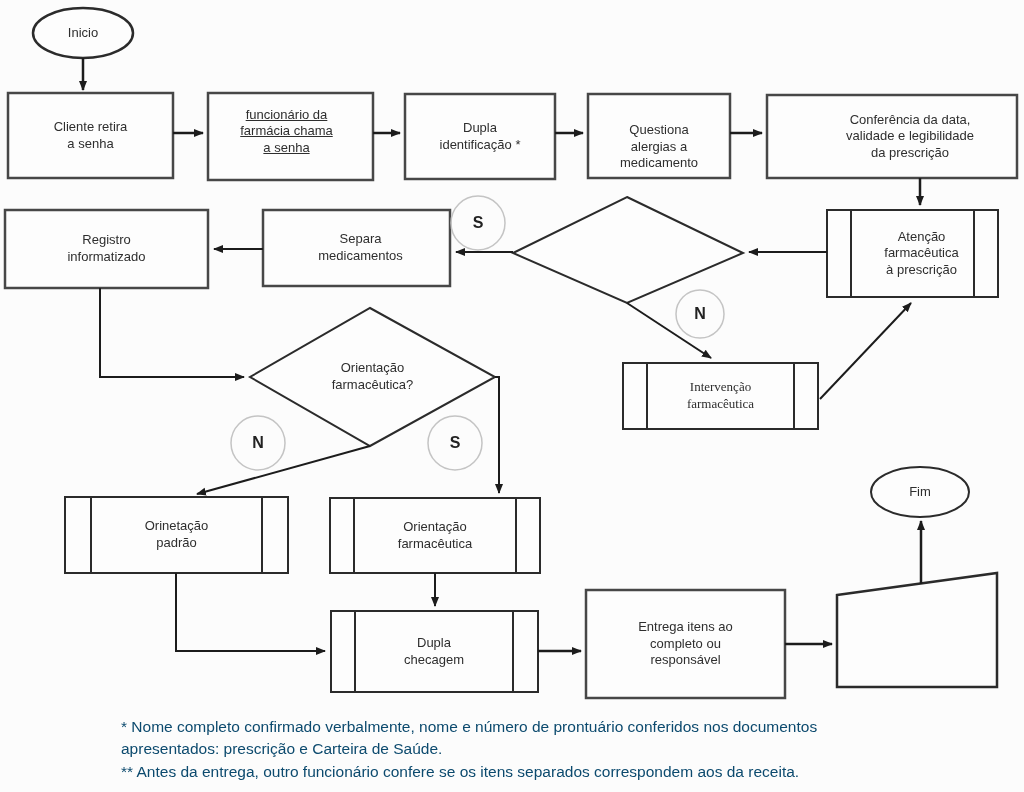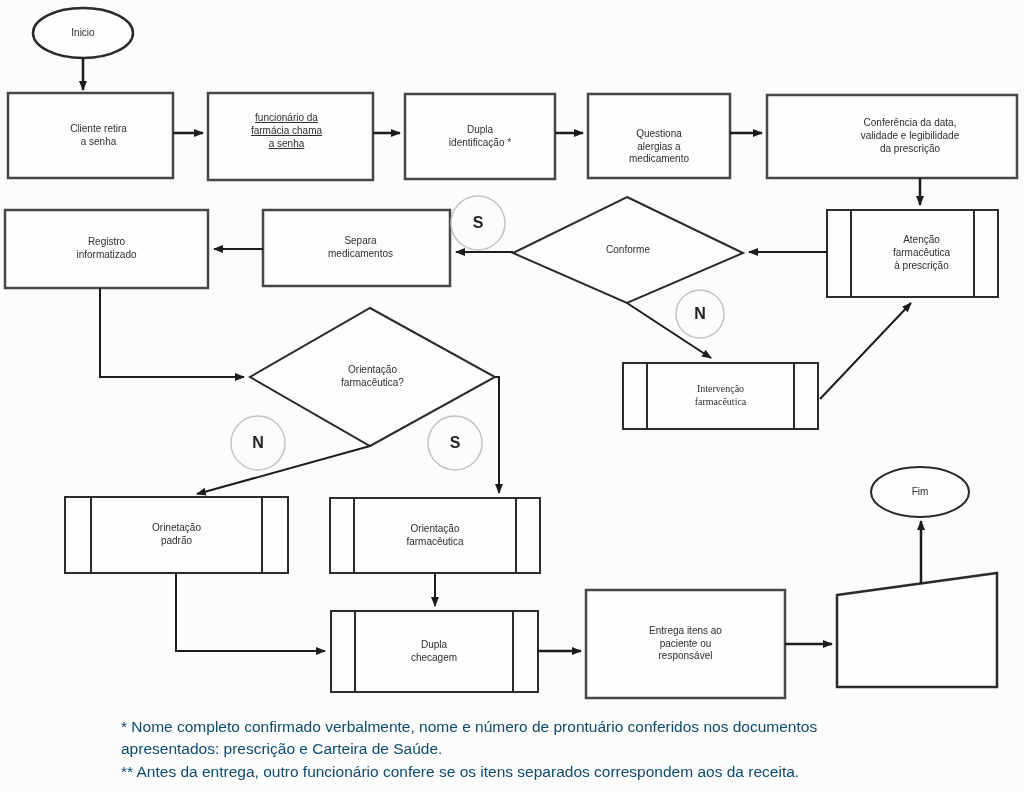--- a/index.html
+++ b/index.html
@@ -9,21 +9,21 @@
     background:#fcfcfc;
     font-family:"Liberation Sans",sans-serif;
     overflow:hidden;
   }
   .stage svg{position:absolute;left:0;top:0;}
   .label{
     position:absolute;
     display:flex;align-items:center;justify-content:center;
     text-align:center;
     white-space:pre-line;
-    font-size:10px;line-height:1.28;
+    font-size:13px;line-height:1.28;
     color:#2e2e2e;
     pointer-events:none;
   }
   .badge{
     font-weight:bold;font-size:16px;color:#222;
   }
   .footnotes{
     position:absolute;left:74px;top:716px;width:910px;
     text-align:left;white-space:pre-line;
     font-size:15.5px;line-height:1.45;color:#0c4a6e;margin-left:47px;
@@ -104,53 +104,52 @@
     <line x1="370" y1="446" x2="197" y2="494" stroke="#1c1c1c" stroke-width="2" marker-end="url(#arrow)"></line>
     <polyline points="495,377 499,377 499,493" fill="none" stroke="#1c1c1c" stroke-width="2" marker-end="url(#arrow)"></polyline>
     <polyline points="176,573 176,651 325,651" fill="none" stroke="#1c1c1c" stroke-width="2" marker-end="url(#arrow)"></polyline>
     <line x1="435" y1="573" x2="435" y2="606" stroke="#1c1c1c" stroke-width="2" marker-end="url(#arrow)"></line>
     <line x1="538" y1="651" x2="581" y2="651" stroke="#1c1c1c" stroke-width="2.5" marker-end="url(#arrow)"></line>
     <line x1="785" y1="644" x2="832" y2="644" stroke="#1c1c1c" stroke-width="2.5" marker-end="url(#arrow)"></line>
     <line x1="921" y1="584" x2="921" y2="521" stroke="#1c1c1c" stroke-width="2.5" marker-end="url(#arrow)"></line>
   </svg>
 
   <div class="label" style="left:33px;top:8px;width:100px;height:50px;">Inicio</div>
-  <div class="label" style="left:16px;top:93px;width:165px;height:85px;">Cliente retira
+  <div class="label" style="left:8px;top:93px;width:165px;height:85px;">Cliente retira
 a senha</div>
   <div class="label" style="left:204px;top:93px;width:165px;height:77px;text-decoration:underline;">funcionário da
 farmácia chama
 a senha</div>
   <div class="label" style="left:405px;top:94px;width:150px;height:85px;">Dupla
 identificação *</div>
   <div class="label" style="left:588px;top:94px;width:142px;height:84px;margin-top:11px;">Questiona
 alergias a
 medicamento</div>
   <div class="label" style="left:787px;top:95px;width:246px;height:83px;">Conferência da data,
 validade e legibilidade
 da prescrição</div>
   <div class="label" style="left:5px;top:210px;width:203px;height:78px;">Registro
 informatizado</div>
   <div class="label" style="left:263px;top:210px;width:195px;height:76px;">Separa
 medicamentos</div>
-  <div class="label" style="left:513px;top:197px;width:230px;height:106px;">Conforme</div>
   <div class="label" style="left:851px;top:210px;width:141px;height:87px;">Atenção
 farmacêutica
 à prescrição</div>
   <div class="label" style="left:647px;top:363px;width:147px;height:66px;font-family:Liberation Serif, serif;">Intervenção
 farmacêutica</div>
   <div class="label" style="left:250px;top:308px;width:245px;height:138px;">Orientação
 farmacêutica?</div>
   <div class="label" style="left:91px;top:497px;width:171px;height:76px;">Orinetação
 padrão</div>
   <div class="label" style="left:354px;top:498px;width:162px;height:75px;">Orientação
 farmacêutica</div>
   <div class="label" style="left:355px;top:611px;width:158px;height:81px;">Dupla
 checagem</div>
   <div class="label" style="left:586px;top:590px;width:199px;height:108px;">Entrega itens ao
-paciente ou
+completo ou
 responsável</div>
   <div class="label" style="left:871px;top:467px;width:98px;height:50px;">Fim</div>
 
   <div class="label badge" style="left:458px;top:203px;width:40px;height:40px;">S</div>
   <div class="label badge" style="left:680px;top:294px;width:40px;height:40px;">N</div>
   <div class="label badge" style="left:238px;top:423px;width:40px;height:40px;">N</div>
   <div class="label badge" style="left:435px;top:423px;width:40px;height:40px;">S</div>
 
   <div class="footnotes">* Nome completo confirmado verbalmente, nome e número de prontuário conferidos nos documentos
 apresentados: prescrição e Carteira de Saúde.

